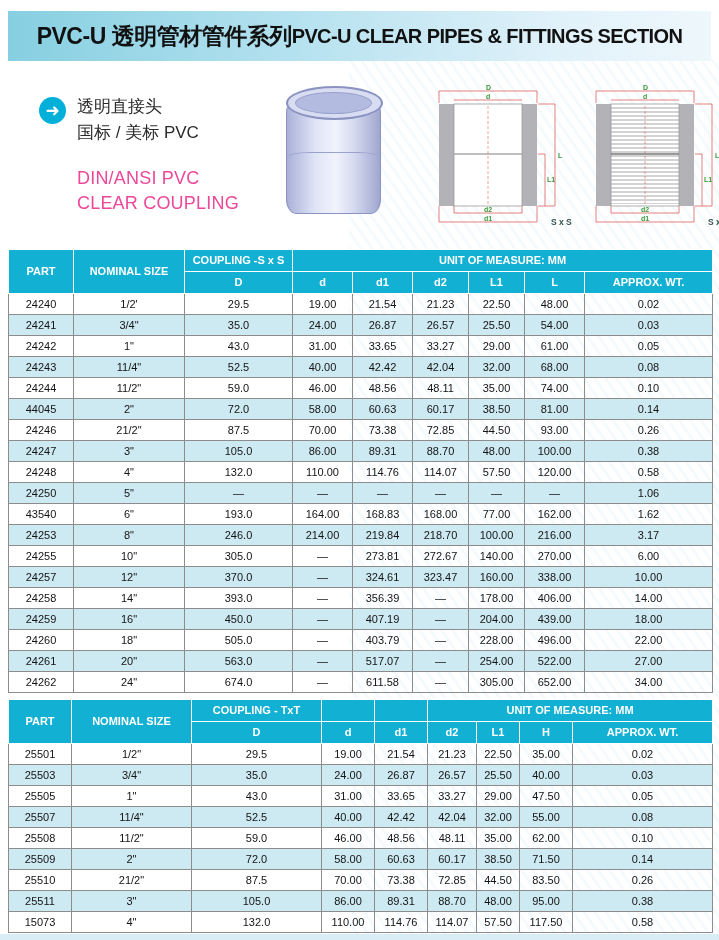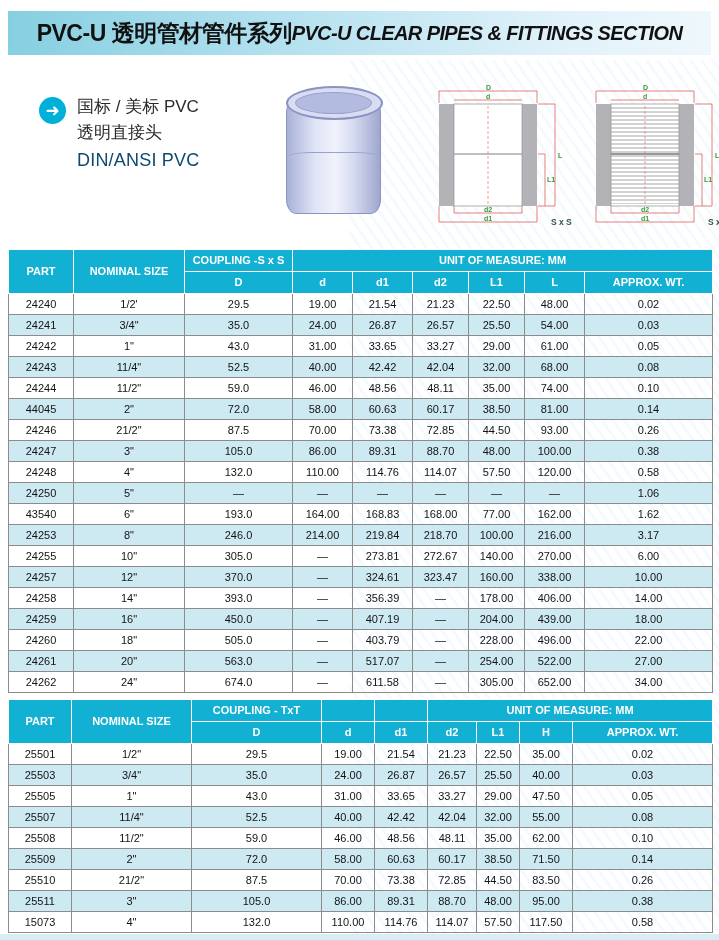--- a/index.html
+++ b/index.html
@@ -11,36 +11,36 @@
   
   .stripes{
     position:absolute;right:0;top:60px;width:370px;height:880px;
     background:repeating-linear-gradient(55deg,rgba(190,225,242,0.16) 0 3px,rgba(255,255,255,0) 3px 9px);
     pointer-events:none;
   }
   .bottom-strip{position:absolute;left:0;bottom:0;width:719px;height:6px;background:#d8edf6;}
 
   
   .banner{
-    position:absolute;left:8px;top:11px;width:703px;height:44px;
+    position:absolute;left:8px;top:11px;width:703px;height:50px;
     background:linear-gradient(to right,#86cfe1 0%,#b4e1ef 40%,#e2f2fa 80%,#eef7fc 100%);
     display:flex;align-items:center;justify-content:center;
     color:#111;white-space:nowrap;
   }
   .banner .zh{font-size:23px;font-weight:bold;letter-spacing:-0.5px;}
-  .banner .en{font-size:20px;font-weight:bold;letter-spacing:-0.6px;font-style:italic;}
+  .banner .en{font-size:20px;font-weight:bold;letter-spacing:-0.6px;}
 
   
   .arrow-badge{
     position:absolute;left:39px;top:97px;width:27px;height:27px;border-radius:50%;
     background:#00b0d8;color:#fff;display:flex;align-items:center;justify-content:center;
     font-size:17px;font-weight:bold;
   }
   .intro-zh{position:absolute;left:77px;top:94px;font-size:17px;color:#2b2b2b;line-height:26px;}
-  .intro-en{position:absolute;left:77px;top:148px;font-size:18px;color:#0c4a6e;line-height:25px;letter-spacing:0.2px;}
+  .intro-en{position:absolute;left:77px;top:166px;font-size:18px;color:#ec4899;line-height:25px;letter-spacing:0.2px;}
 
   
   .photo{position:absolute;left:283px;top:86px;width:101px;height:128px;}
   .photo .pbody{
     position:absolute;left:3px;top:12px;right:3px;bottom:0;
     background:linear-gradient(to right,#a9b1d8 0%,#dfe4f6 30%,#f1f3fc 52%,#d5daf0 72%,#9fa7cf 100%);
     border:1px solid #8b93c3;border-radius:10px/15px;
   }
   .photo .seam{
     position:absolute;left:4px;right:4px;top:66px;height:10px;
@@ -86,25 +86,26 @@
 <div class="stripes"></div>
 <div class="bottom-strip"></div>
 
 <div class="banner">
   <span class="zh">PVC-U 透明管材管件系列</span>
   <span class="en">PVC-U CLEAR PIPES &amp; FITTINGS SECTION</span>
 </div>
 
 <div class="arrow-badge">➜</div>
 <div class="intro-zh">
+  <div>透明直接头</div>
   <div>国标 / 美标 PVC</div>
-  <div>透明直接头</div>
 </div>
 <div class="intro-en">
   <div>DIN/ANSI PVC</div>
+  <div>CLEAR COUPLING</div>
 </div>
 
 <div class="photo">
   <div class="pbody"></div>
   <div class="seam"></div>
   <div class="mouth"></div>
   <div class="hole"></div>
 </div>
 
 <svg class="drawing" style="left:425px;top:82px;" width="150" height="146" viewBox="0 0 150 146">

